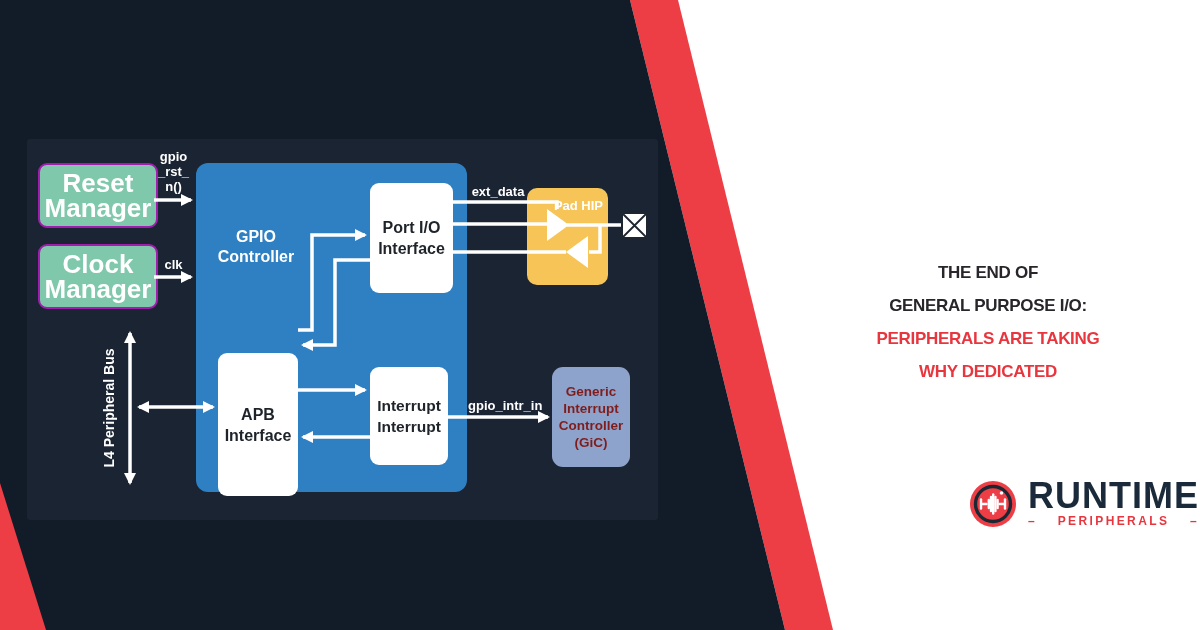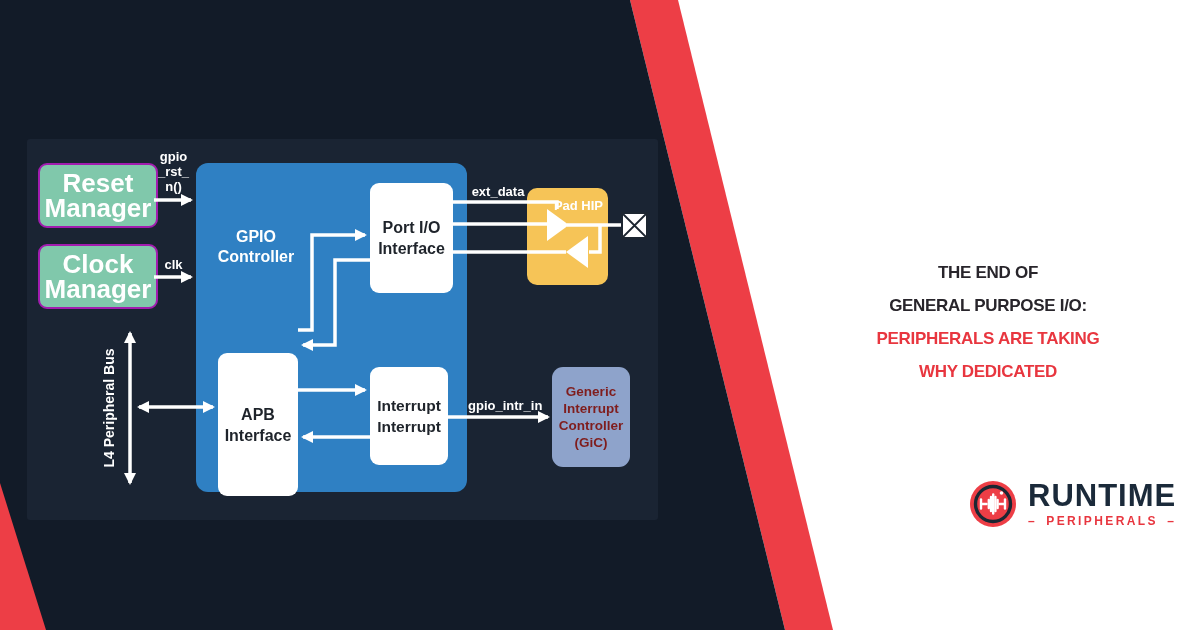--- a/index.html
+++ b/index.html
@@ -52,21 +52,21 @@
   
   .title{
     position:absolute;left:788px;top:256px;width:400px;text-align:center;
     font-weight:bold;font-size:17px;line-height:33px;letter-spacing:-.3px;
     color:#28252b;
   }
   .title .red-line{color:#e8363f;}
   
   .logo{position:absolute;left:969px;top:480px;display:flex;
         align-items:center;gap:11px;}
-  .logo-brand{font-weight:bold;font-size:31px;line-height:31px;
+  .logo-brand{font-weight:bold;font-size:36px;line-height:31px;
         letter-spacing:1px;color:#1b2a3a;}
   .logo-tagline{display:flex;align-items:center;justify-content:space-between;
         margin-top:3px;color:#e8363f;font-weight:bold;font-size:12px;
         letter-spacing:2.4px;}
 </style>
 </head>
 <body>
 
 <div class="canvas">
 

